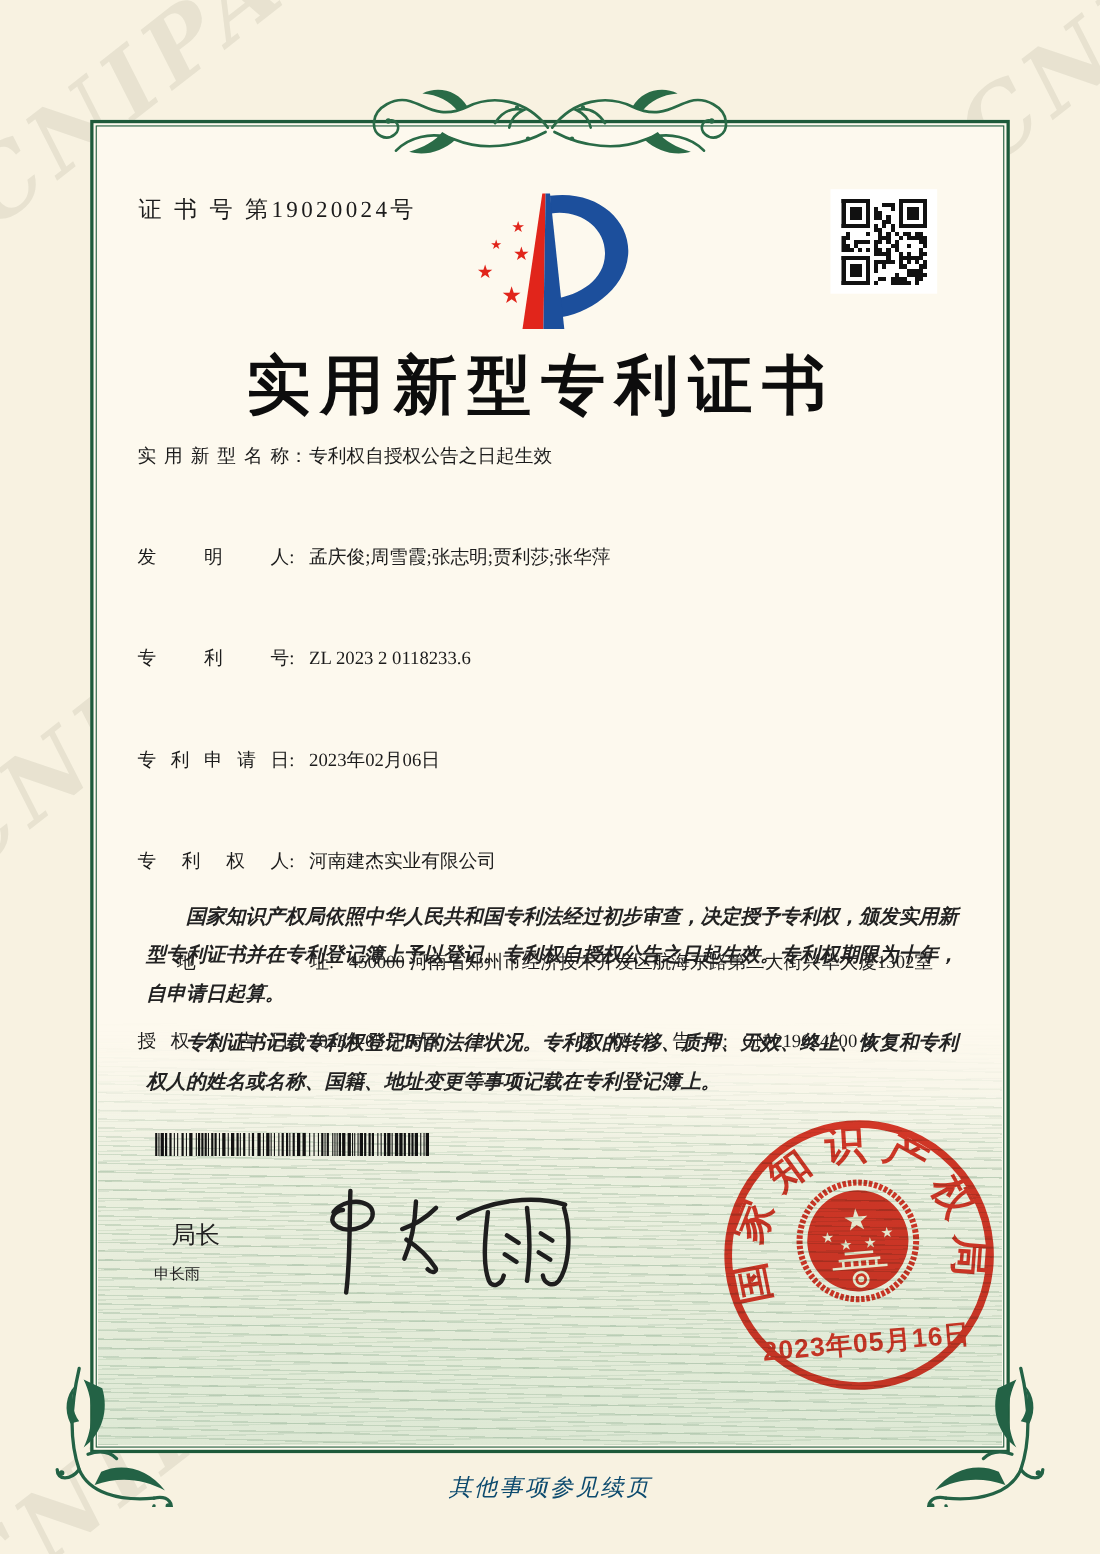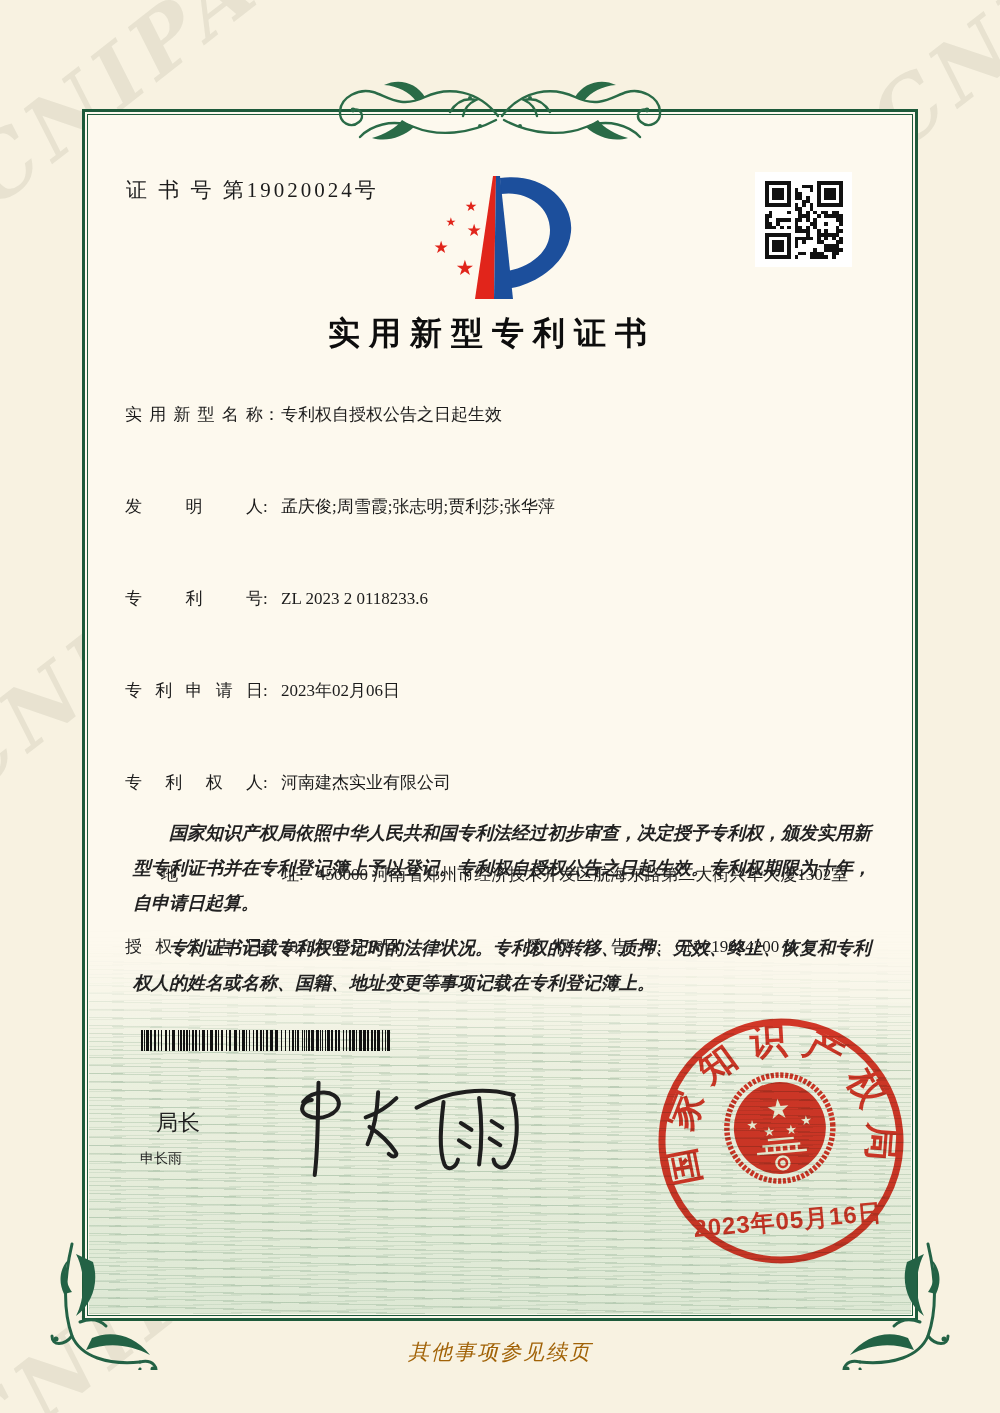--- a/index.html
+++ b/index.html
@@ -31,21 +31,21 @@
   .orn-top{left:330px;top:74px;width:340px;height:80px;display:flex;}
   .flip{transform:scaleX(-1);}
   .orn-bl{left:50px;top:1238px;width:132px;height:132px;}
   .orn-br{right:50px;top:1238px;width:132px;height:132px;transform:scaleX(-1);}
   
   .cert-no{position:absolute;left:126px;top:176px;font-size:21px;letter-spacing:3px;}
   .qr-box{position:absolute;left:755px;top:172px;width:97px;height:95px;background:#fff;}
   .qr-box svg{position:absolute;left:10px;top:9px;}
   .logo{position:absolute;left:418px;top:166px;width:170px;height:150px;}
   .title{position:absolute;left:0;right:16px;top:312px;text-align:center;
-         font-size:32px;font-weight:bold;letter-spacing:9px;color:#0d0d0d;}
+         font-size:58px;font-weight:bold;letter-spacing:9px;color:#0d0d0d;}
   
   .fields{position:absolute;left:125px;top:398px;width:758px;font-size:17px;line-height:33px;}
   .frow{display:flex;margin-bottom:26px;}
   .frow.addr{margin-bottom:6px;margin-left:36px;}
   .flabel{display:inline-block;width:138px;text-align:justify;text-align-last:justify;flex:0 0 138px;}
   .flabel::after{content:"";display:inline-block;width:100%;height:0;}
   .fsep{flex:0 0 18px;}
   .fvalue{flex:1;}
   .grant{display:flex;margin-bottom:0;}
   .grant .g1{display:flex;flex:0 0 400px;}
@@ -59,21 +59,21 @@
   
   .barcode{position:absolute;left:141px;top:1030px;}
   .sig-title{position:absolute;left:156px;top:1108px;font-family:"Liberation Sans","DejaVu Sans",sans-serif;
              font-size:22px;color:#222;}
   .sig-name{position:absolute;left:140px;top:1150px;font-family:"Liberation Sans","DejaVu Sans",sans-serif;
             font-size:14px;color:#222;}
   .signature{position:absolute;left:282px;top:1066px;}
   .seal{position:absolute;left:656px;top:1016px;opacity:.93;mix-blend-mode:multiply;}
   .page-num{position:absolute;left:0;right:0;top:1284px;text-align:center;font-size:16px;color:#222;}
   .cont-note{position:absolute;left:0;right:0;top:1338px;text-align:center;font-size:21px;
-             font-style:italic;color:#a16207;letter-spacing:2px;}
+             font-style:italic;color:#0c4a6e;letter-spacing:2px;}
 </style>
 </head>
 <body>
 
 <div class="page">
 
   <span class="wm wm1">CNIPA</span>
   <span class="wm wm2">CNIPA</span>
   <span class="wm wm3">CNIPA</span>
   <span class="wm wm4">CNIPA</span>

